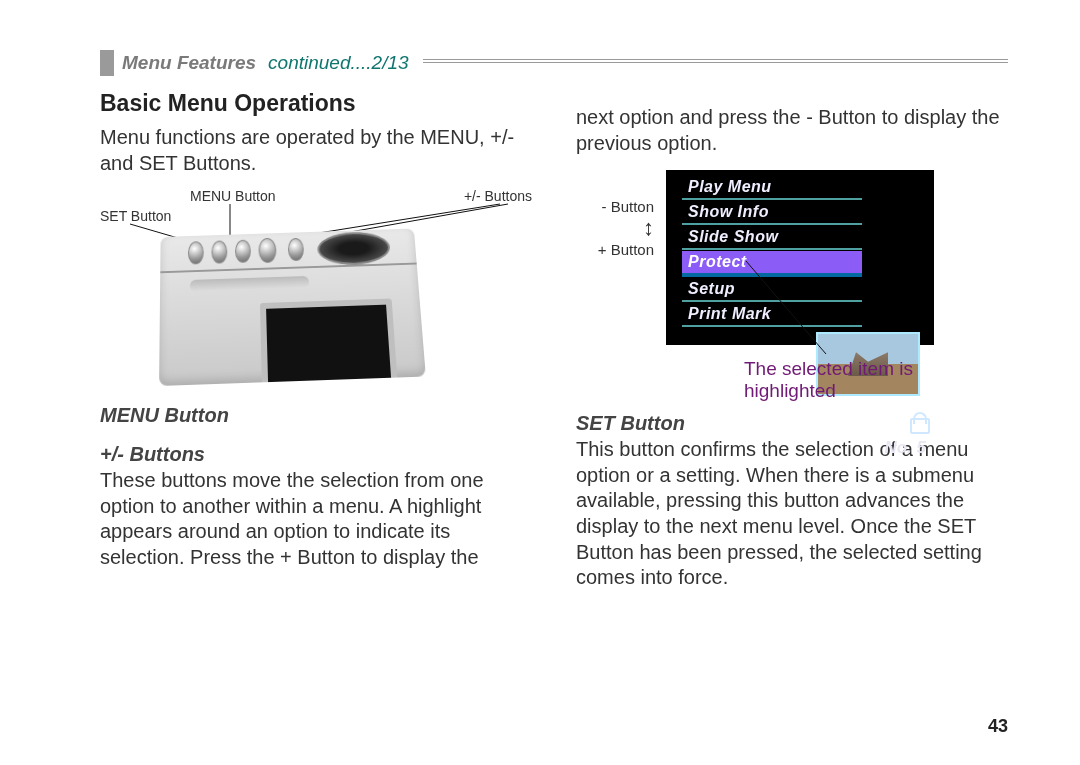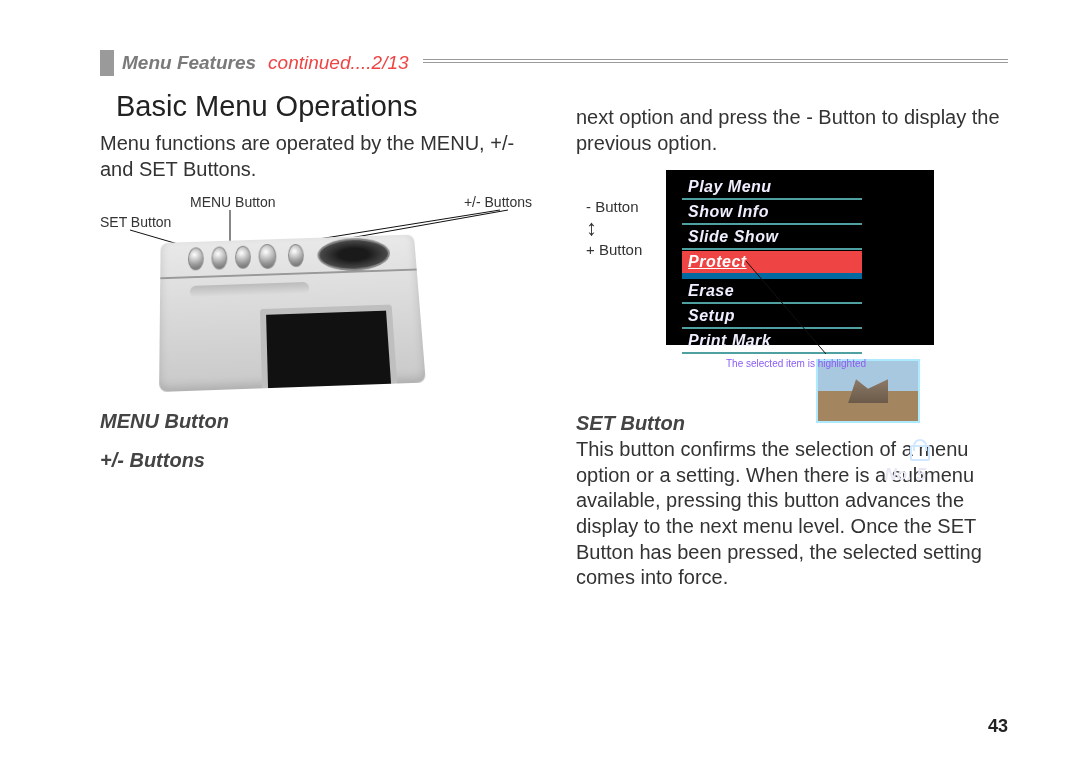--- a/index.html
+++ b/index.html
@@ -33,41 +33,41 @@
     font-weight: bold;
     font-style: italic;
     font-size: 19px;
     color: #7a7a7a;
     margin-right: 12px;
     white-space: nowrap;
   }
   .topband .cont {
     font-style: italic;
     font-size: 19px;
-    color: #ef4444;
+    color: #0f766e;
     margin-right: 14px;
     white-space: nowrap;
   }
   .topband .rule {
     border-top: 4px double #9a9a9a;
     height: 4px;
     flex: 1;
   }
   .columns {
     display: flex;
     gap: 44px;
   }
   .col {
     width: 440px;
   }
   h1.main {
-    font-size: 29px;
-    font-weight: normal;
+    font-size: 23px;
+    font-weight: bold;
     color: #222;
-    margin: 4px 0 8px 16px;
+    margin: 4px 0 8px 0;
   }
   p.body {
     font-size: 20px;
     line-height: 1.28;
     margin: 0 0 10px 0;
     color: #333;
     font-weight: 400;
   }
   h3.sub {
     font-size: 20px;
@@ -165,21 +165,21 @@
     position: relative;
     height: 230px;
     margin: 6px 0 8px 0;
   }
   .lcdfig .sidelabels {
     position: absolute;
     left: 10px;
     top: 30px;
     font-size: 15px;
     line-height: 1.4;
-    text-align: left;
+    text-align: right;
     width: 68px;
   }
   .lcdfig .sidelabels .arrow {
     font-size: 22px;
     line-height: 1;
     font-weight: bold;
   }
   .lcdscreen {
     position: absolute;
     left: 90px;
@@ -200,25 +200,24 @@
     font-size: 16px;
     font-weight: bold;
     font-style: italic;
     padding: 2px 6px;
     margin-bottom: 1px;
     border-bottom: 2px solid #4fa0a0;
     color: #eef;
     letter-spacing: 0.5px;
   }
   .lcdrow.hl {
-    background: #ef4444;
+    background: #8b5cf6;
     color: #fff;
-    border-bottom: 6px solid #0369a1;
-    position: relative;
-    text-decoration: underline;
+    border-bottom: 4px solid #0369a1;
+    position: relative;
   }
   .lcdside {
     float: right;
     width: 110px;
     text-align: right;
   }
   .thumb {
     width: 100px;
     height: 60px;
     border: 2px solid #aeeaff;
@@ -262,23 +261,23 @@
   .lcdfig svg.leader {
     position: absolute;
     left: 0; top: 0;
     width: 440px;
     height: 230px;
     pointer-events: none;
   }
   .lcdfig .caption {
     position: absolute;
     top: 192px;
-    left: 150px;
-    font-size: 10px;
-    color: #8b5cf6;
+    left: 168px;
+    font-size: 19px;
+    color: #701a75;
   }
 
   .pagenum {
     position: absolute;
     right: 72px;
     bottom: 28px;
     font-weight: bold;
     font-size: 18px;
     color: #222;
     text-align: center;
@@ -322,39 +321,39 @@
           <div class="dot d5"></div>
           <div class="lens"></div>
           <div class="bar"></div>
           <div class="screen"></div>
         </div>
       </div>
 
       <h3 class="sub">MENU Button</h3>
 
       <h3 class="sub">+/- Buttons</h3>
+      <p class="body">These buttons move the selection from one option to another within a menu. A highlight appears around an option to indicate its selection. Press the + Button to display the</p>
     </div>
 
     <div class="col">
       <p class="body" style="margin-top:19px">next option and press the - Button  to display the previous option.</p>
 
       <div class="lcdfig">
         <div class="sidelabels">
           <div>- Button</div>
           <div class="arrow">↕</div>
           <div>+ Button</div>
         </div>
 
         <div class="lcdscreen">
           <div class="lcdrows">
             <div class="lcdrow">Play Menu</div>
             <div class="lcdrow">Show Info</div>
             <div class="lcdrow">Slide Show</div>
             <div class="lcdrow hl">Protect</div>
-            <div class="lcdrow">Erase</div>
             <div class="lcdrow">Setup</div>
             <div class="lcdrow">Print Mark</div>
           </div>
           <div class="lcdside">
             <div class="thumb"></div>
             <span class="lockicon"></span><br>
             <span class="num">No. 5</span>
           </div>
         </div>
 

